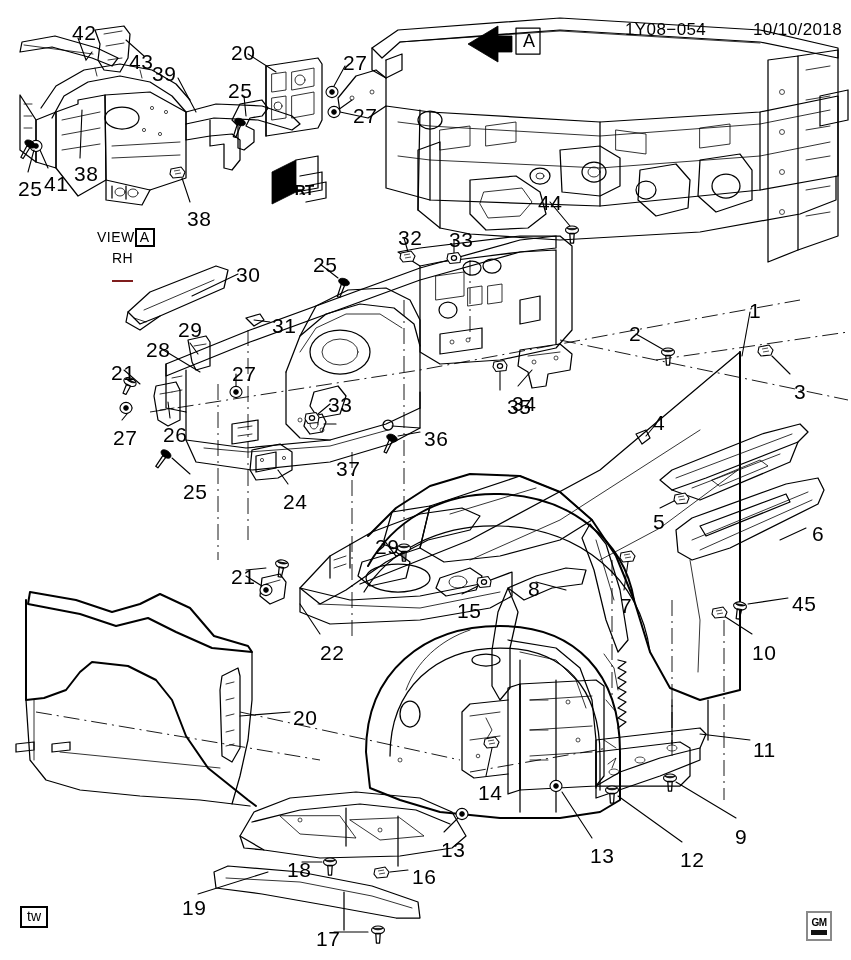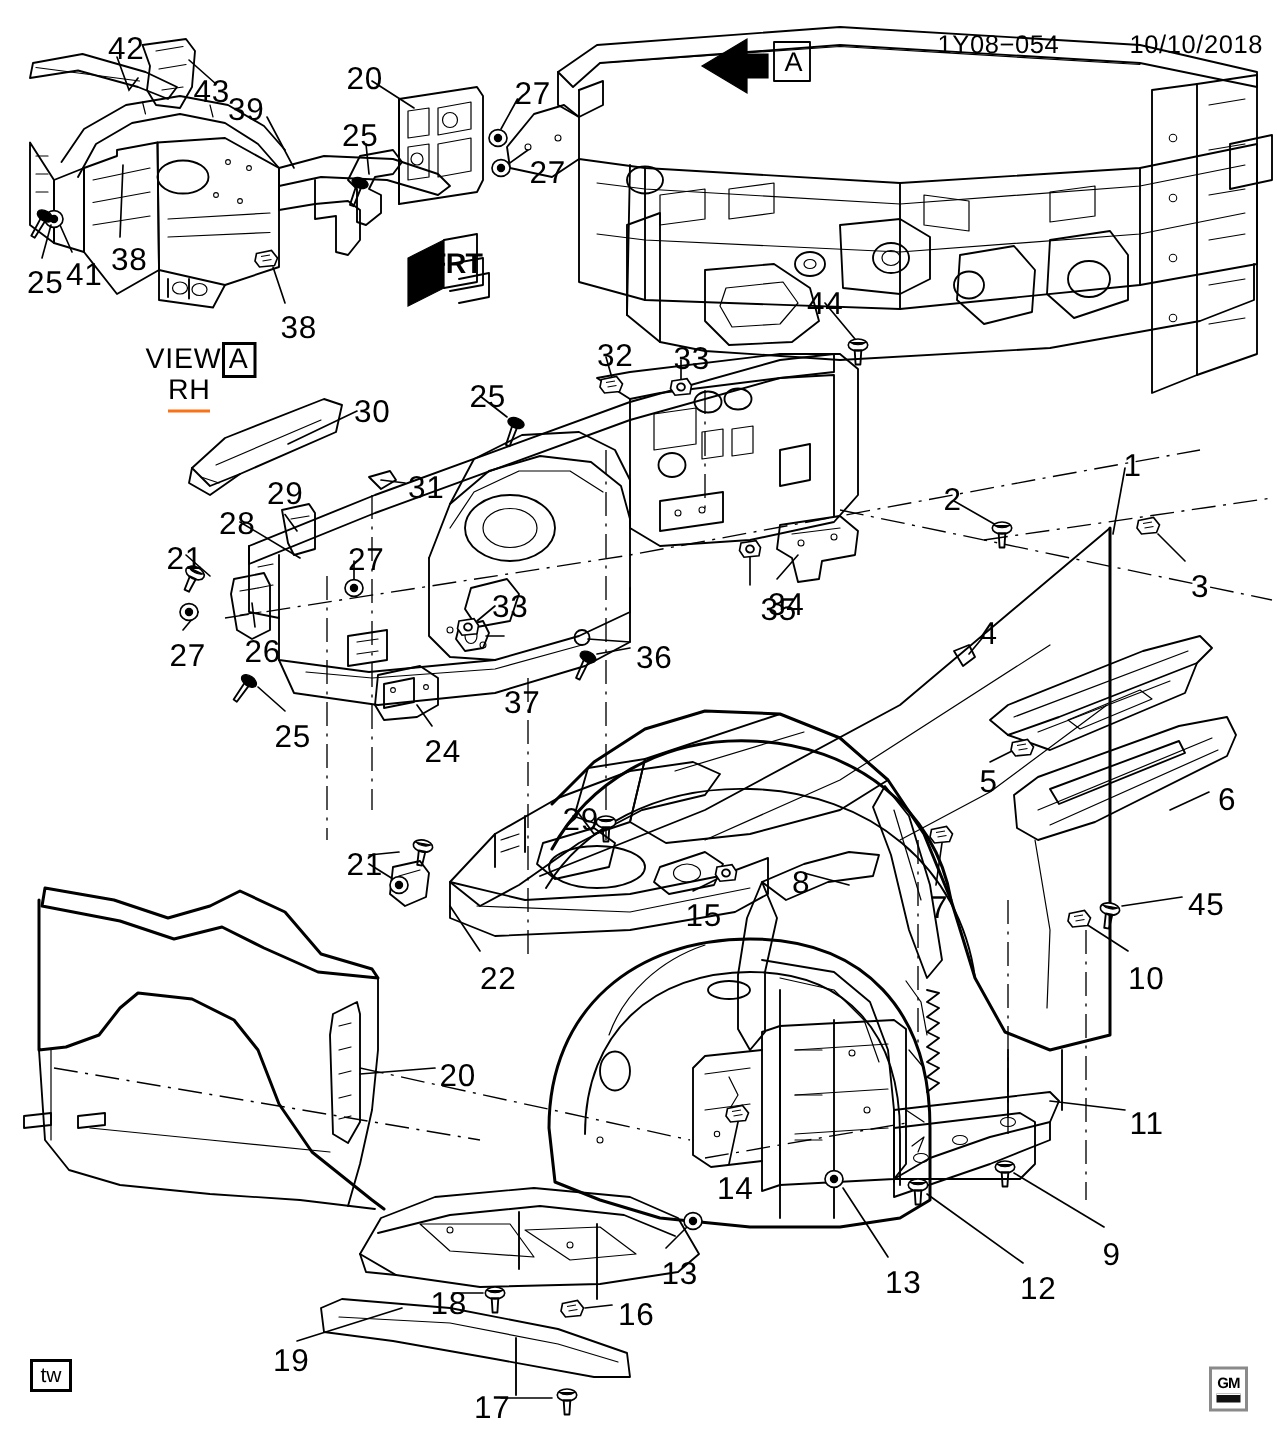--- a/index.html
+++ b/index.html
@@ -4,23 +4,23 @@
 <style>
   html,body{margin:0;padding:0;background:#ffffff;}
   body{width:851px;height:960px;overflow:hidden;
        font-family:"Liberation Sans", sans-serif;color:#000;}
   #sheet{position:relative;width:851px;height:960px;background:#fff;}
   #art{position:absolute;left:0;top:0;width:851px;height:960px;}
   .cal{position:absolute;font-family:"Liberation Sans", sans-serif;
        font-size:21px;font-weight:400;line-height:1;color:#000;
        white-space:nowrap;letter-spacing:0.5px;}
   .hdr{position:absolute;font-size:17px;letter-spacing:0.4px;white-space:nowrap;}
-  .viewlbl{position:absolute;font-size:19px;white-space:nowrap;letter-spacing:0.5px;}
+  .viewlbl{position:absolute;font-size:14px;white-space:nowrap;letter-spacing:0.5px;}
   .boxed{display:inline-block;border:2px solid #000;padding:0 3px;line-height:1.05;}
-  .underl{display:inline-block;border-bottom:2px solid #f97316;padding-bottom:1px;}
+  .underl{display:inline-block;border-bottom:2px solid #7f1d1d;padding-bottom:14px;}
   .twbox{position:absolute;border:2px solid #000;font-size:14px;
          padding:1px 5px 2px 5px;line-height:1.1;}
   .gmlogo{position:absolute;width:26px;height:30px;background:#fff;
           border:2px solid #8a8a8a;box-sizing:border-box;
           display:flex;flex-direction:column;align-items:center;
           justify-content:center;gap:1px;padding:2px;}
   .gmlogo .gm{font-size:10px;font-weight:700;line-height:1;letter-spacing:-0.5px;}
   .gmlogo .bar{width:16px;height:5px;background:#111;border-top:1px solid #fff;}
 </style>
 </head>
@@ -594,21 +594,21 @@
 
   <div class="viewlbl" style="left:97px;top:228px;">
     <span>VIEW</span><span class="boxed">A</span>
   </div>
   <div class="viewlbl" style="left:112px;top:250px;">
     <span class="underl">RH</span>
   </div>
 
   <div style="position:absolute;left:521px;top:30px;font-size:18px;line-height:22px;width:16px;text-align:center;">A</div>
 
-  <div style="position:absolute;left:286px;top:166px;font-size:19px;font-weight:700;letter-spacing:-0.5px;">FRT</div>
+  <div style="position:absolute;left:286px;top:181px;font-size:15px;font-weight:700;letter-spacing:-0.5px;">FRT</div>
 
   <div class="twbox" style="left:20px;top:906px;">tw</div>
 
   <div class="gmlogo" style="left:806px;top:911px;">
     <span class="gm">GM</span>
     <span class="bar"></span>
   </div>
 
   <div id="callout-layer">
       <div class="cal" style="left: 72px; top: 22px;">42</div>

